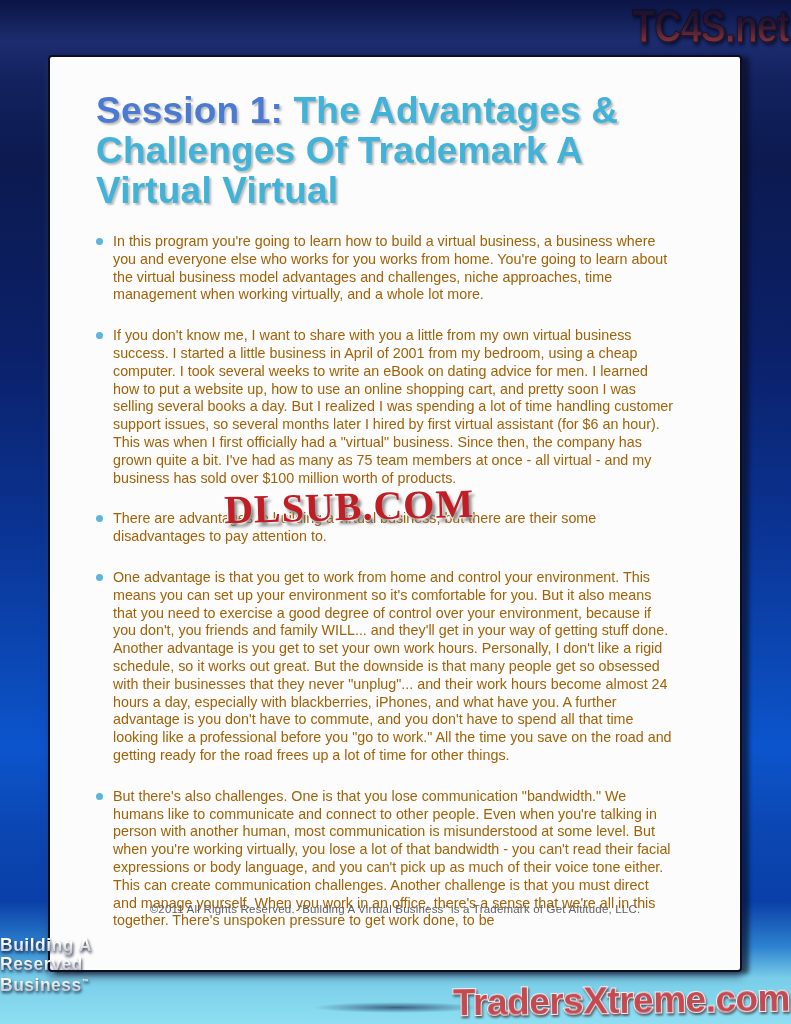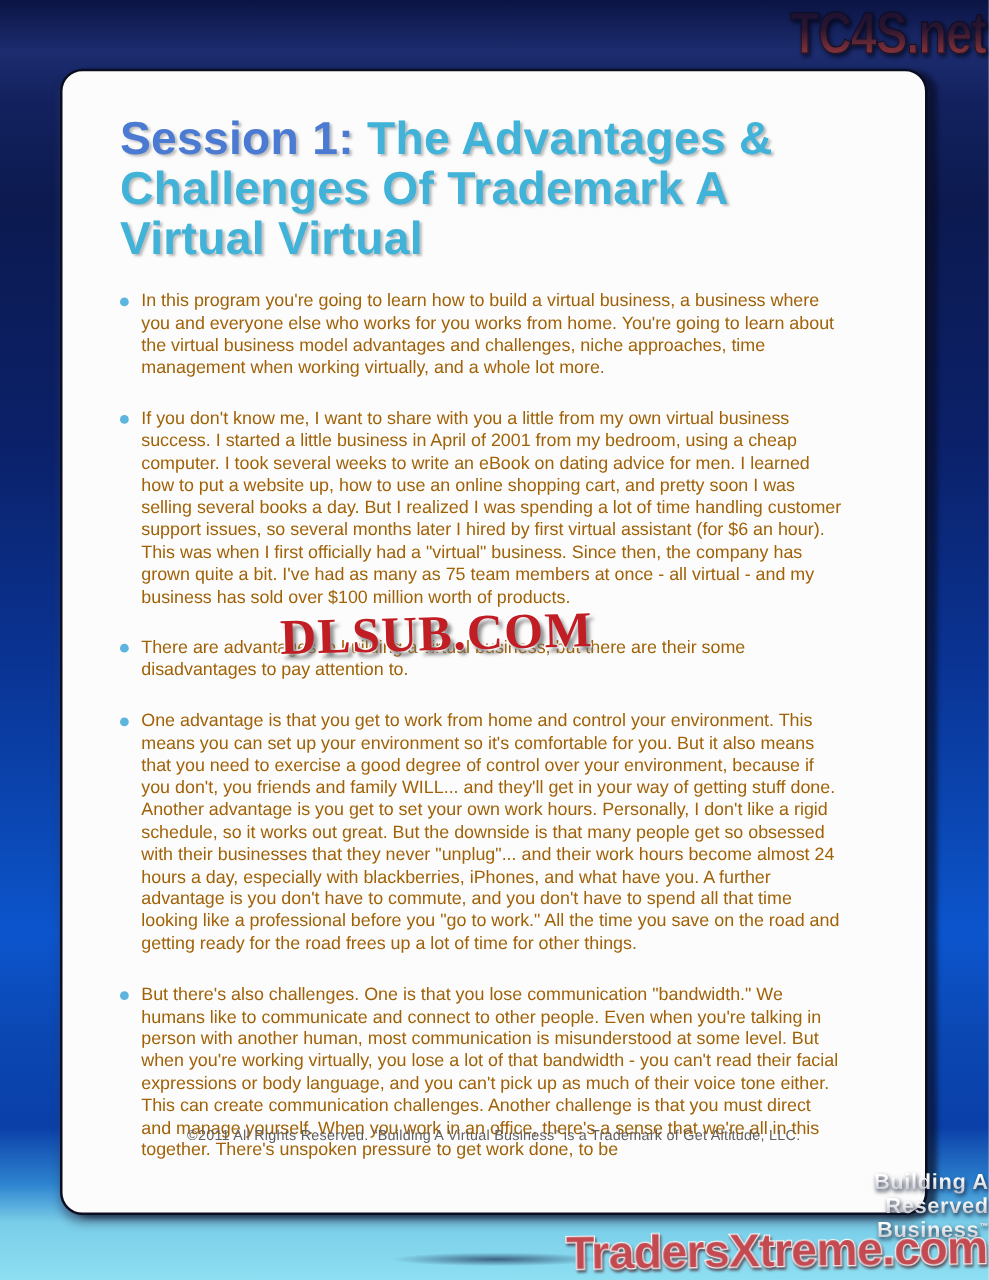--- a/index.html
+++ b/index.html
@@ -18,21 +18,21 @@
       #0b47b2 81%,
       #0a3fa8 88%,
       #2d83cf 92.5%,
       #79cde8 95.5%,
       #8edff2 100%);
   }
 
   
   .card{
     position:absolute;left:48px;top:55px;width:694px;height:917px;
-    background:#fcfcfc;border:2px solid #0b0e20;border-radius:18px;
+    background:#fcfcfc;border:2px solid #0b0e20;border-radius:4px;
     box-shadow:7px 2px 4px rgba(8,10,28,0.6), 0 6px 7px rgba(50,60,85,0.5);
     z-index:1;box-sizing:border-box;
   }
   .card-inner{padding:34px 62px 0 46px;}
 
   .title{
     font-size:37px;font-weight:bold;line-height:40px;letter-spacing:0.2px;
     color:#41b2d8;margin:0 0 22px 0;
     text-shadow:2px 2px 2px rgba(125,125,125,0.5);
   }
@@ -48,21 +48,21 @@
     background:#5db4de;
   }
 
   .copyright{
     position:absolute;left:0;top:846px;width:100%;text-align:center;
     font-size:11.5px;color:#5f5f5f;letter-spacing:0.2px;
   }
 
   
   .logo{
-    position:absolute;left:0;right:0;top:936px;text-align:right;z-index:5;
+    position:absolute;left:0;right:0;top:936px;text-align:left;z-index:5;
     font-weight:bold;font-size:17.5px;line-height:18.5px;letter-spacing:0.5px;
   }
   .logo .logo-line{
     display:block;
     background:linear-gradient(180deg,#ffffff 30%,#b7bdc6 100%);
     -webkit-background-clip:text;background-clip:text;color:transparent;
     filter:drop-shadow(1.5px 2.5px 1.5px rgba(15,20,45,0.85));
   }
   .logo sup{font-size:7px;color:#cfd3d8;}
   .logo-shadow{

